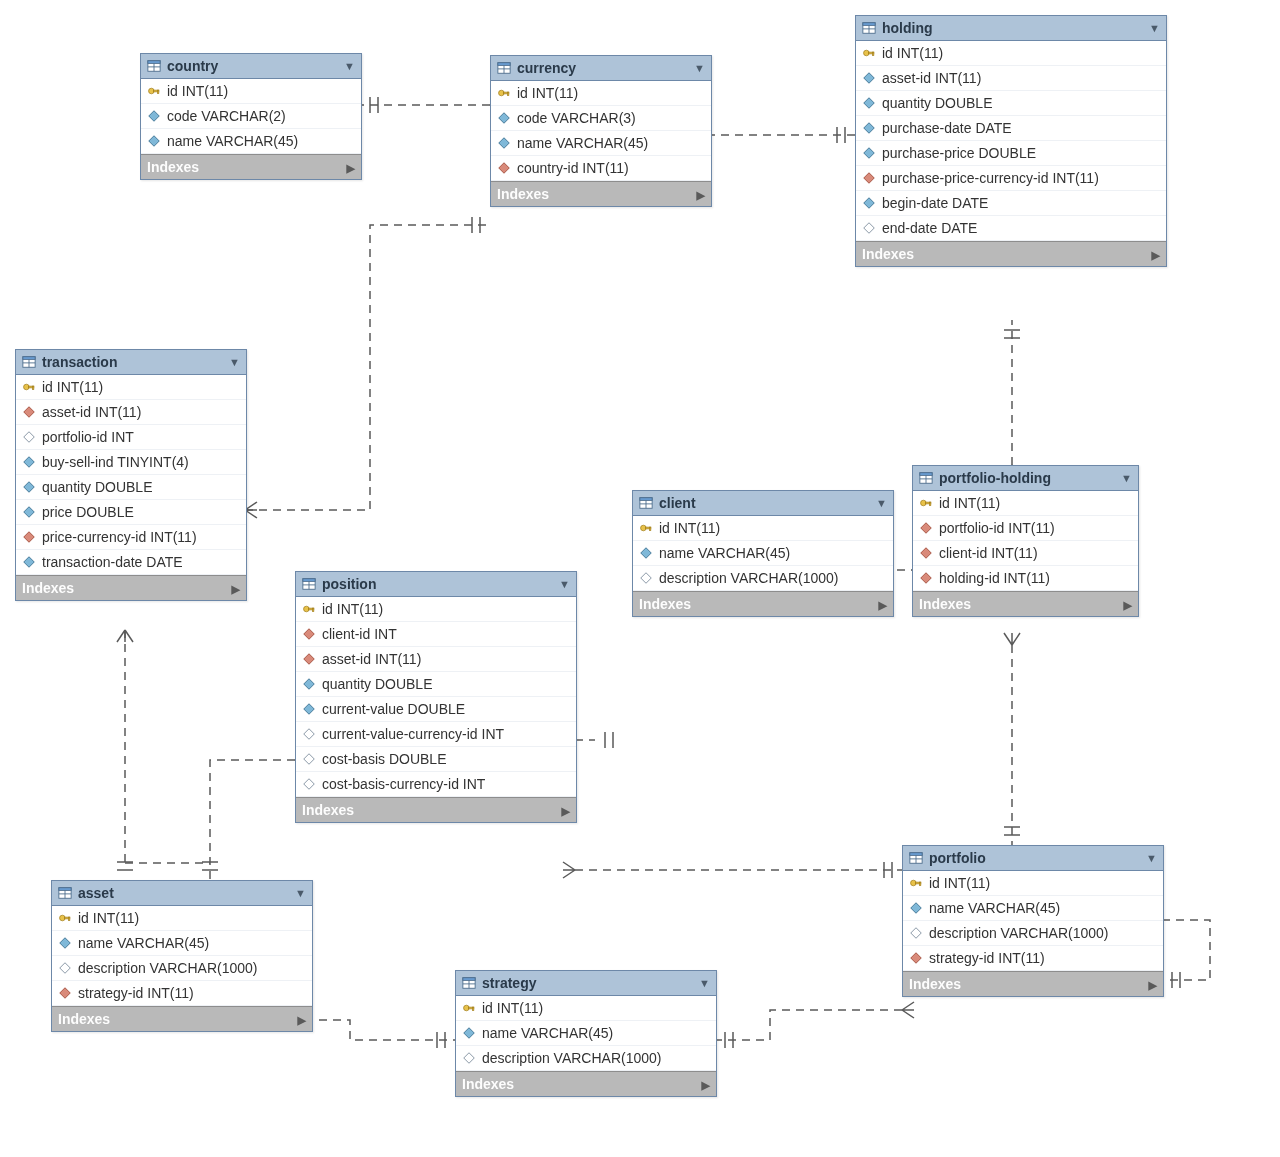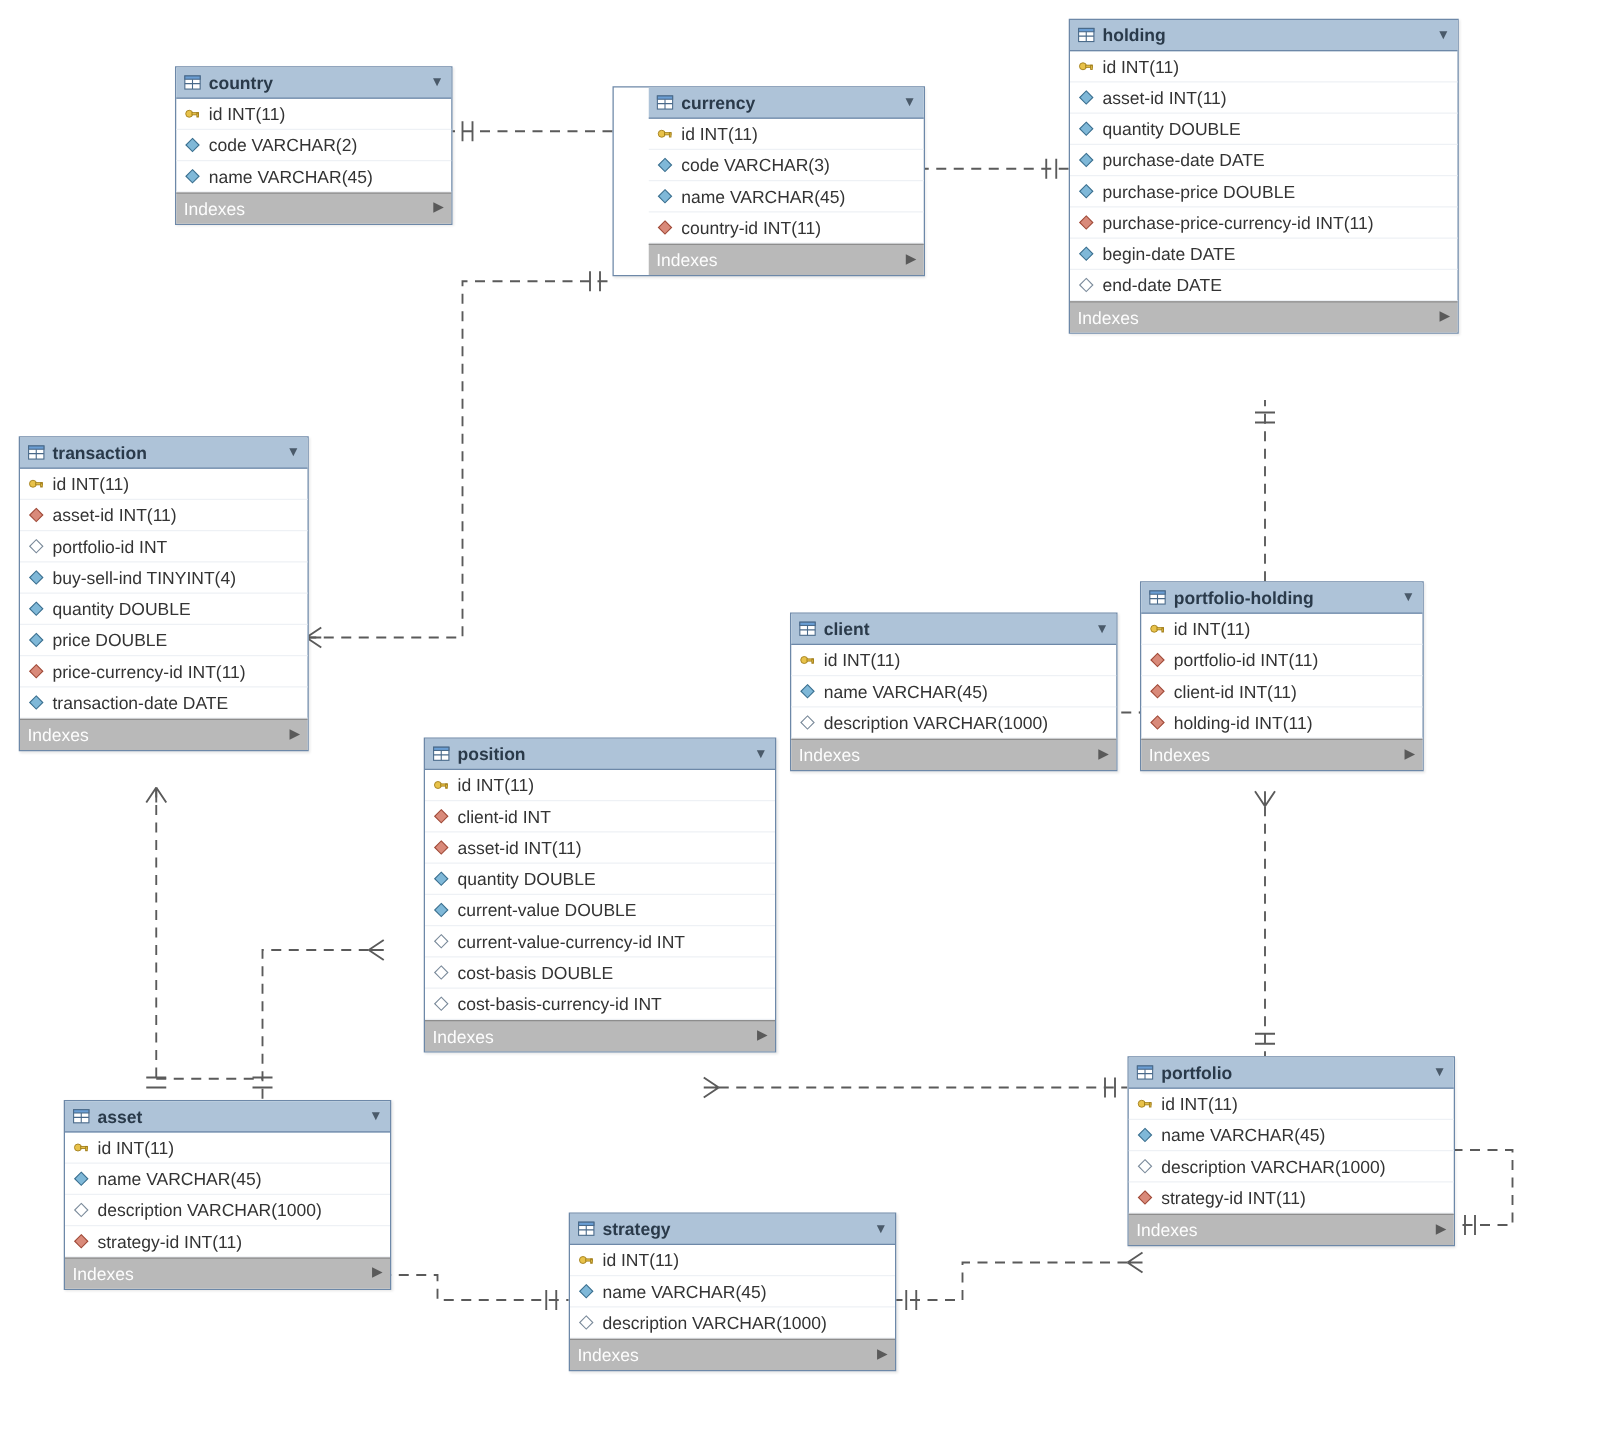--- a/index.html
+++ b/index.html
@@ -44,22 +44,22 @@
     border-bottom: 1px solid #eef1f5;
     white-space: nowrap;
   }
   .entity-row:last-of-type { border-bottom: none; }
   .col-icon { width: 14px; height: 14px; margin-right: 6px; flex: 0 0 auto; }
   .entity-footer {
     background: #b9b9b9;
     color: #fdfdfd;
     padding: 4px 6px;
     display: flex;
-    align-items: flex-start;
-    font-weight: normal;
+    align-items: flex-end;
+    font-weight: bold;
     border-top: 1px solid #8d8d8d;
   }
   .entity-footer .chevron {
     margin-left: auto;
     color: #5a5a5a;
     font-size: 11px;
   }
   svg.conn-layer {
     position: absolute;
     left: 0; top: 0;
@@ -188,21 +188,21 @@
         <svg class="col-icon" viewBox="0 0 16 16">
           <polygon points="8,2 14,8 8,14 2,8" fill="#7fb8d8" stroke="#3a6f8f" stroke-width="1"></polygon>
         </svg>
         <span>name VARCHAR(45)</span>
       </div>
       <div class="entity-footer">
         <span>Indexes</span>
         <span class="chevron">▶</span>
       </div>
     </div>
-    <div class="entity" style="left: 490px; top: 69px; width: 220px; padding-left: 28px;">
+    <div class="entity" style="left: 490px; top: 55px; width: 220px;">
       <div class="entity-header">
         <svg class="table-icon" viewBox="0 0 16 16">
           <rect x="1" y="2" width="14" height="12" fill="#fff" stroke="#4a6a8a"></rect>
           <rect x="1" y="2" width="14" height="3" fill="#6a9ed4" stroke="#4a6a8a"></rect>
           <line x1="1" y1="9" x2="15" y2="9" stroke="#4a6a8a"></line>
           <line x1="8" y1="5" x2="8" y2="14" stroke="#4a6a8a"></line>
         </svg>
         <span>currency</span>
         <span class="chevron">▼</span>
       </div>
@@ -450,21 +450,21 @@
         <svg class="col-icon" viewBox="0 0 16 16">
           <polygon points="8,2 14,8 8,14 2,8" fill="#d98a7a" stroke="#a04a38" stroke-width="1"></polygon>
         </svg>
         <span>holding-id INT(11)</span>
       </div>
       <div class="entity-footer">
         <span>Indexes</span>
         <span class="chevron">▶</span>
       </div>
     </div>
-    <div class="entity" style="left: 295px; top: 590px; width: 280px; margin-left: 44px;">
+    <div class="entity" style="left: 295px; top: 571px; width: 280px;">
       <div class="entity-header">
         <svg class="table-icon" viewBox="0 0 16 16">
           <rect x="1" y="2" width="14" height="12" fill="#fff" stroke="#4a6a8a"></rect>
           <rect x="1" y="2" width="14" height="3" fill="#6a9ed4" stroke="#4a6a8a"></rect>
           <line x1="1" y1="9" x2="15" y2="9" stroke="#4a6a8a"></line>
           <line x1="8" y1="5" x2="8" y2="14" stroke="#4a6a8a"></line>
         </svg>
         <span>position</span>
         <span class="chevron">▼</span>
       </div>

